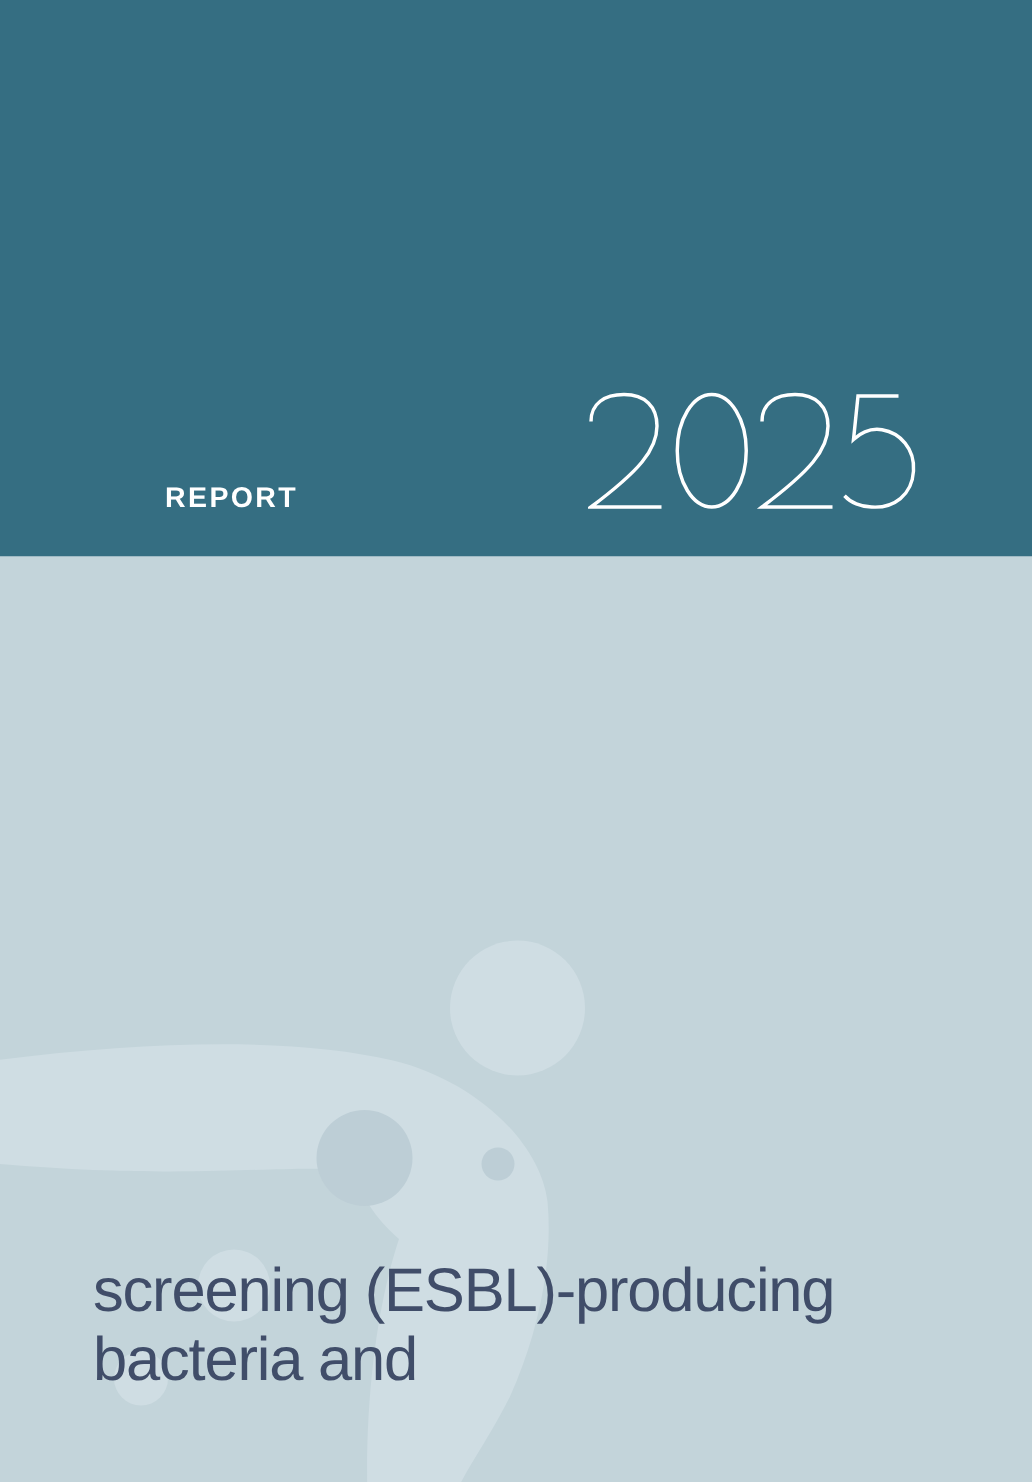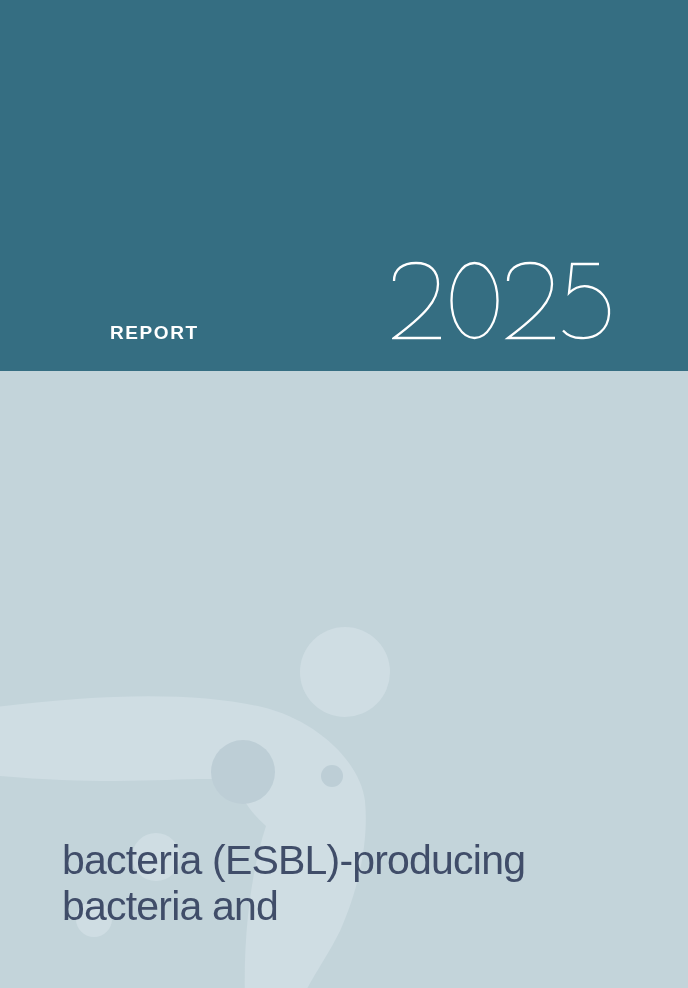--- a/index.html
+++ b/index.html
@@ -102,19 +102,19 @@
         Z"></path>
 
       <circle cx="243" cy="401" r="32" fill="#bdced6"></circle>
       <circle cx="332" cy="405" r="11" fill="#bdced6"></circle>
 
       <circle cx="156" cy="486" r="24" fill="#cfdde3"></circle>
       <circle cx="94" cy="548" r="18" fill="#cfdde3"></circle>
     </svg>
 
     <h1 class="title" style="margin:0; font-weight:400;">
-      <div class="t-line">bacteria (ESBL)-producing</div>
+      <div class="t-line">screening (ESBL)-producing</div>
       <div class="t-line">bacteria and</div>
 
     </h1>
 
   </section>
 </div>
 
 </body></html>

